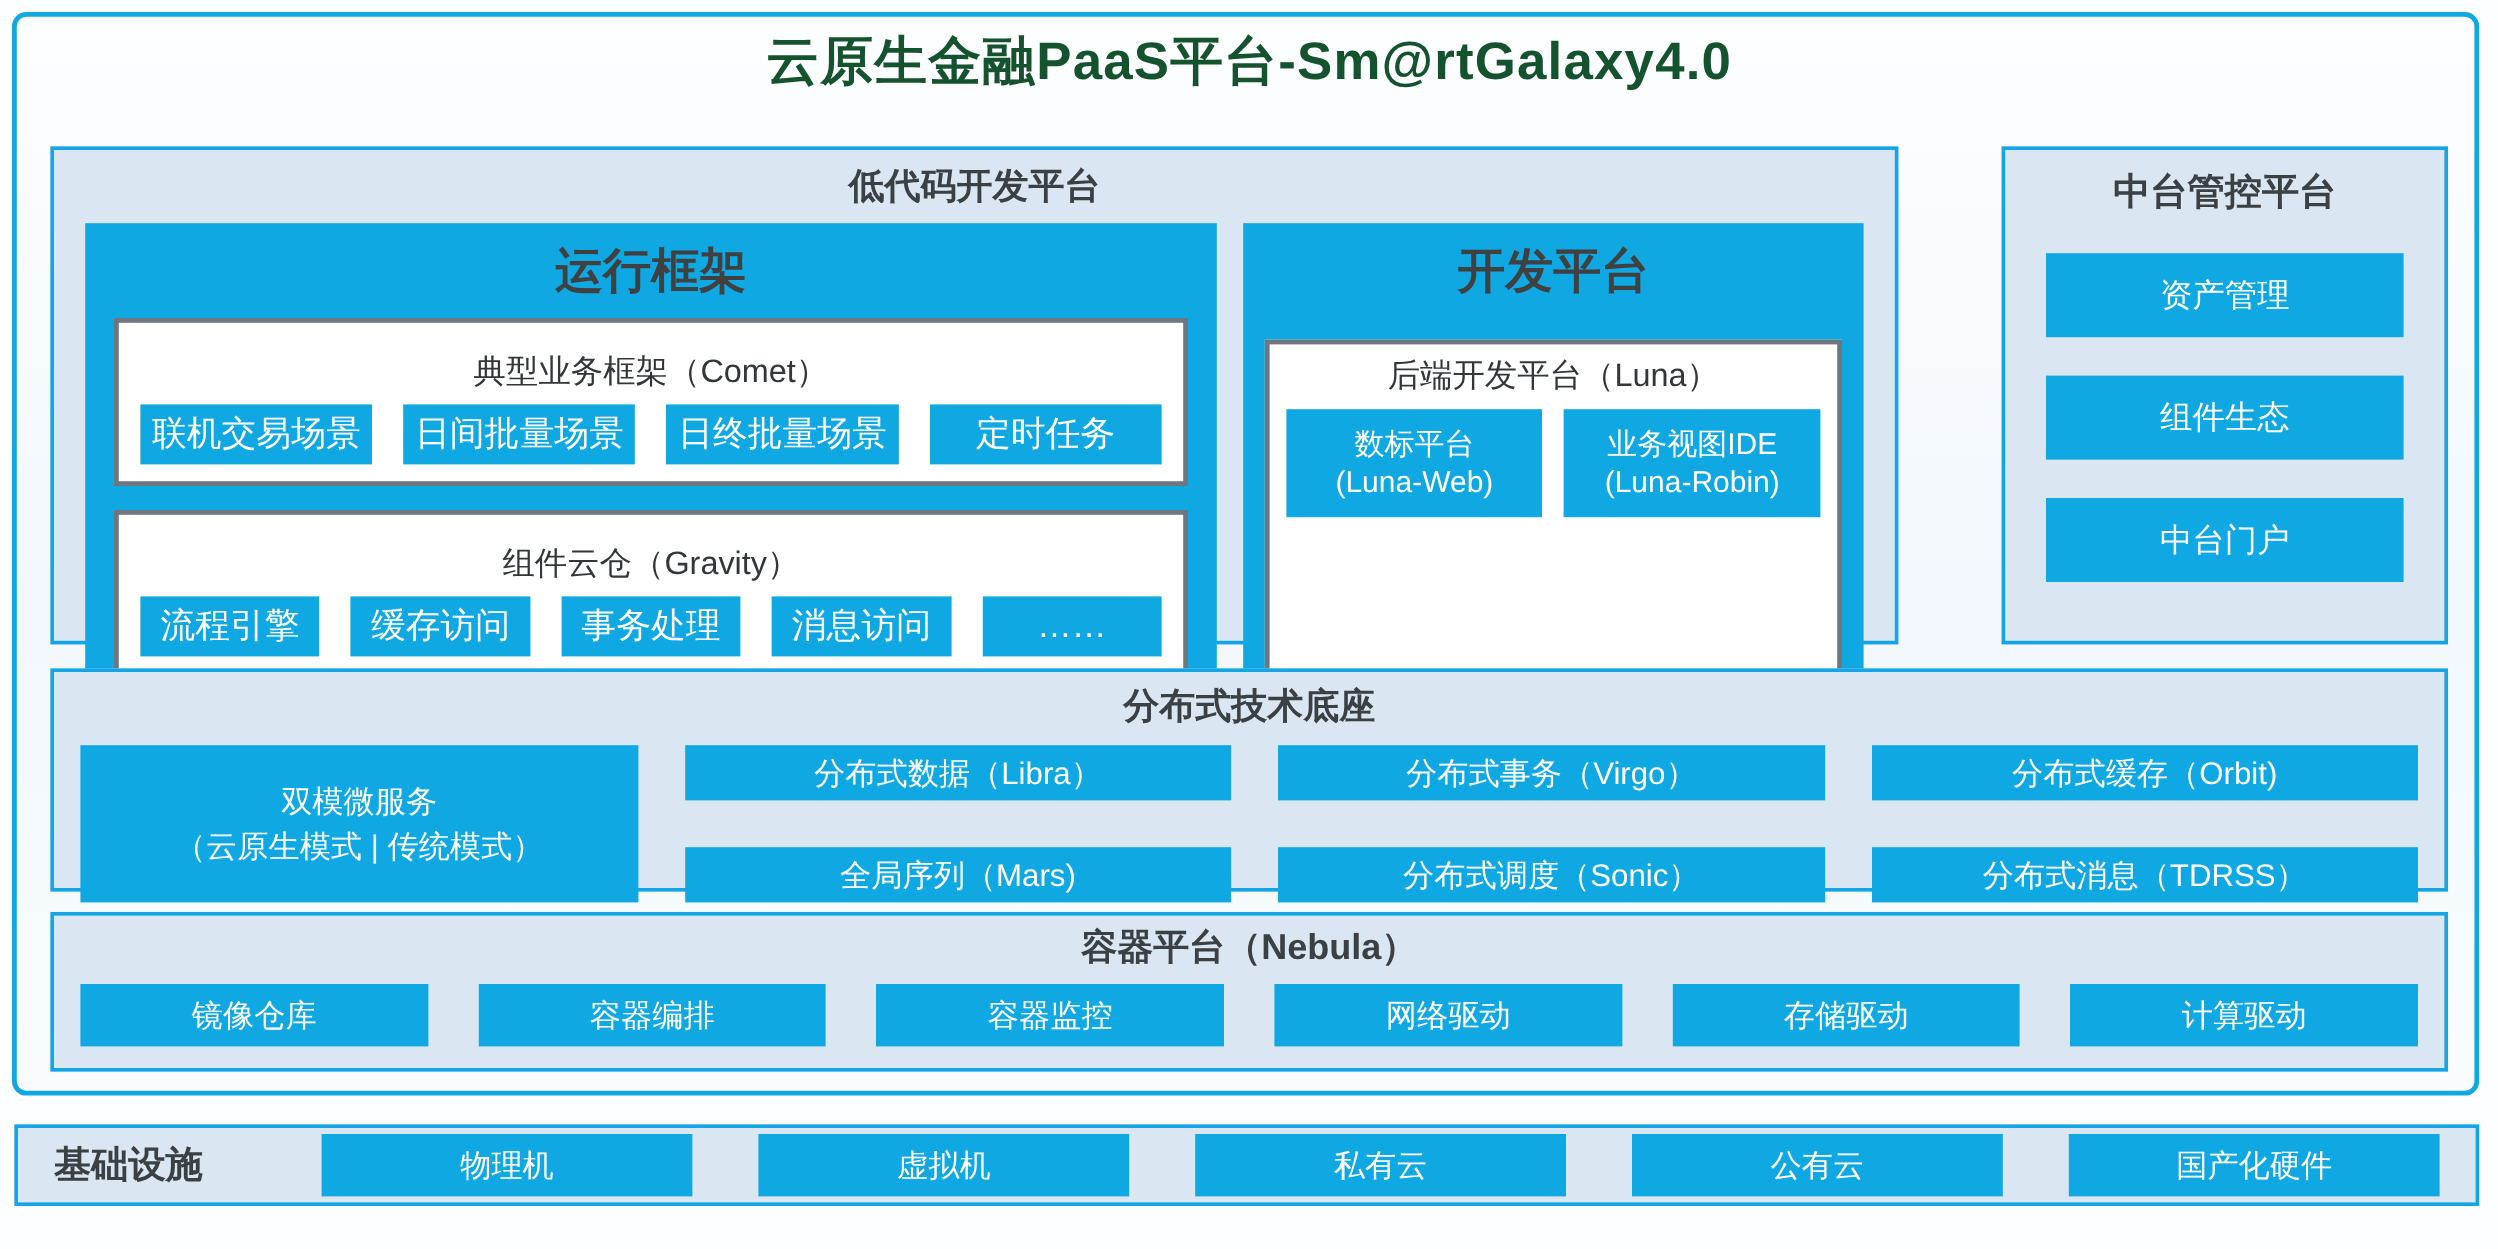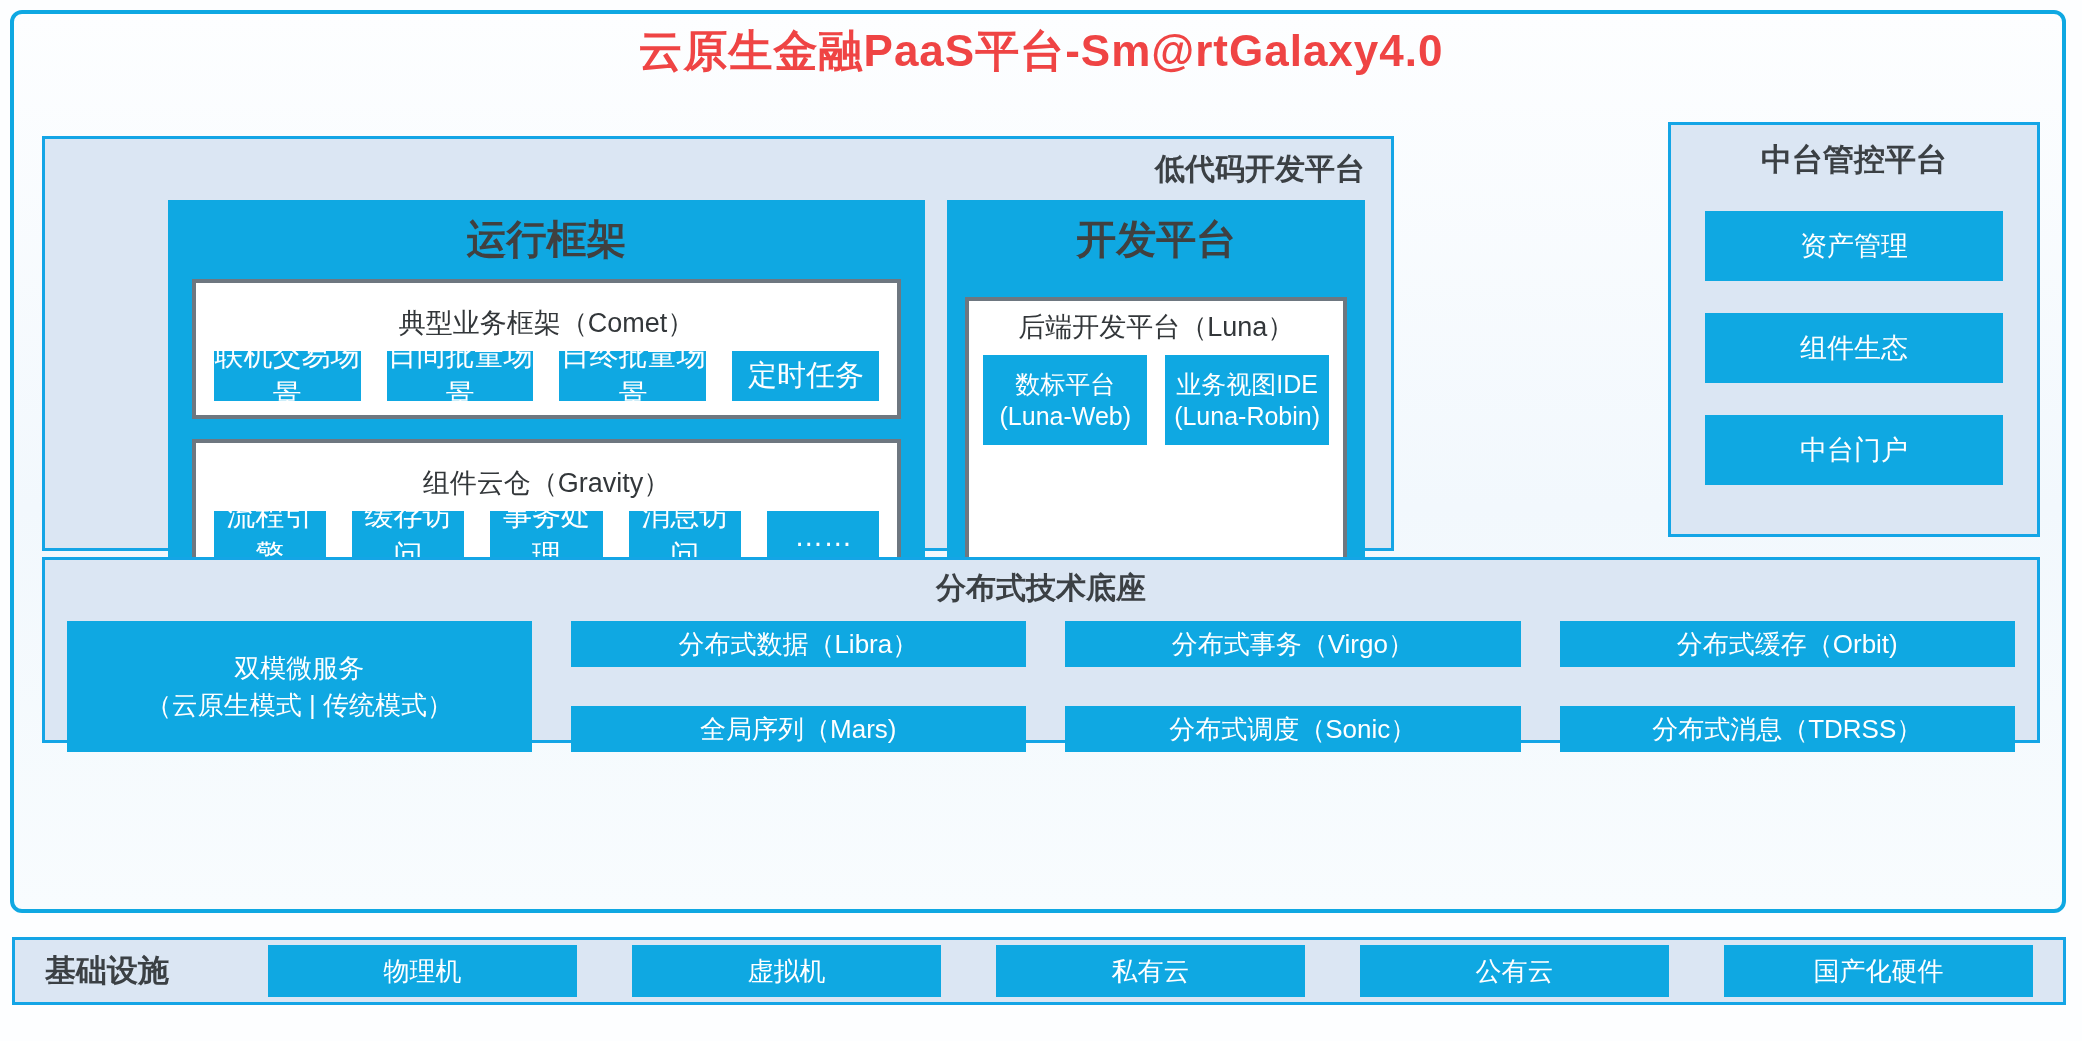--- a/index.html
+++ b/index.html
@@ -6,28 +6,28 @@
   html,body { background:#ffffff; }
   body { font-family:"Liberation Sans","DejaVu Sans",sans-serif; }
   .page { position:relative; width:2082px; height:1041px; background:#fdfeff; overflow:hidden; }
 
   
   .frame { position:absolute; left:10px; top:10px; width:2056px; height:903px;
            border:4px solid #0fa8e2; border-radius:12px;
            background:linear-gradient(180deg,#fdfeff 0%,#f2f8fd 55%,#f8fcfe 100%); }
 
   .page-title { position:absolute; left:0; top:22px; width:100%; text-align:center;
-                font-size:44px; font-weight:bold; color:#ef4444; letter-spacing:1px; }
+                font-size:44px; font-weight:bold; color:#14532d; letter-spacing:1px; }
 
   .panel { position:absolute; background:#dbe6f3; border:3px solid #14a5e6; }
   .sec-title { text-align:center; font-weight:bold; color:#3b4044; font-size:30px; }
 
   
-  .lowcode { left:42px; top:136px; width:1352px; height:415px; padding:10px 26px 16px;
-             display:flex; flex-direction:column;align-items:flex-end; }
+  .lowcode { left:42px; top:122px; width:1540px; height:415px; padding:10px 26px 16px;
+             display:flex; flex-direction:column; }
   .lowcode-body { display:flex; gap:22px; flex:1; margin-top:10px; }
 
   .bluebox { background:#0fa8e2; padding:8px 24px 16px; display:flex; flex-direction:column; }
   .runtime { flex:1.86; }
   .dev { flex:1; padding:8px 18px 16px; }
   .bluebox-title { color:#404040; font-size:40px; font-weight:bold; text-align:center; margin:4px 0 12px; }
 
   .whitebox { background:#ffffff; border:4px solid #6e7780; padding:16px 18px 14px; }
   .whitebox-title { text-align:center; color:#33373a; font-size:27px; margin:6px 0 10px; }
   .comet { margin-bottom:20px; }
@@ -141,20 +141,31 @@
       </div>
       <div class="btn">分布式数据（Libra）</div>
       <div class="btn">分布式事务（Virgo）</div>
       <div class="btn">分布式缓存（Orbit)</div>
       <div class="btn">全局序列（Mars)</div>
       <div class="btn">分布式调度（Sonic）</div>
       <div class="btn">分布式消息（TDRSS）</div>
     </div>
   </div>
 
+  <div class="panel cplat">
+    <div class="sec-title">容器平台（Nebula）</div>
+    <div class="cp-row">
+      <div class="btn">镜像仓库</div>
+      <div class="btn">容器编排</div>
+      <div class="btn">容器监控</div>
+      <div class="btn">网络驱动</div>
+      <div class="btn">存储驱动</div>
+      <div class="btn">计算驱动</div>
+    </div>
+  </div>
 
   <div class="panel infra">
     <div class="infra-label">基础设施</div>
     <div class="btn">物理机</div>
     <div class="btn">虚拟机</div>
     <div class="btn">私有云</div>
     <div class="btn">公有云</div>
     <div class="btn">国产化硬件</div>
   </div>
 

